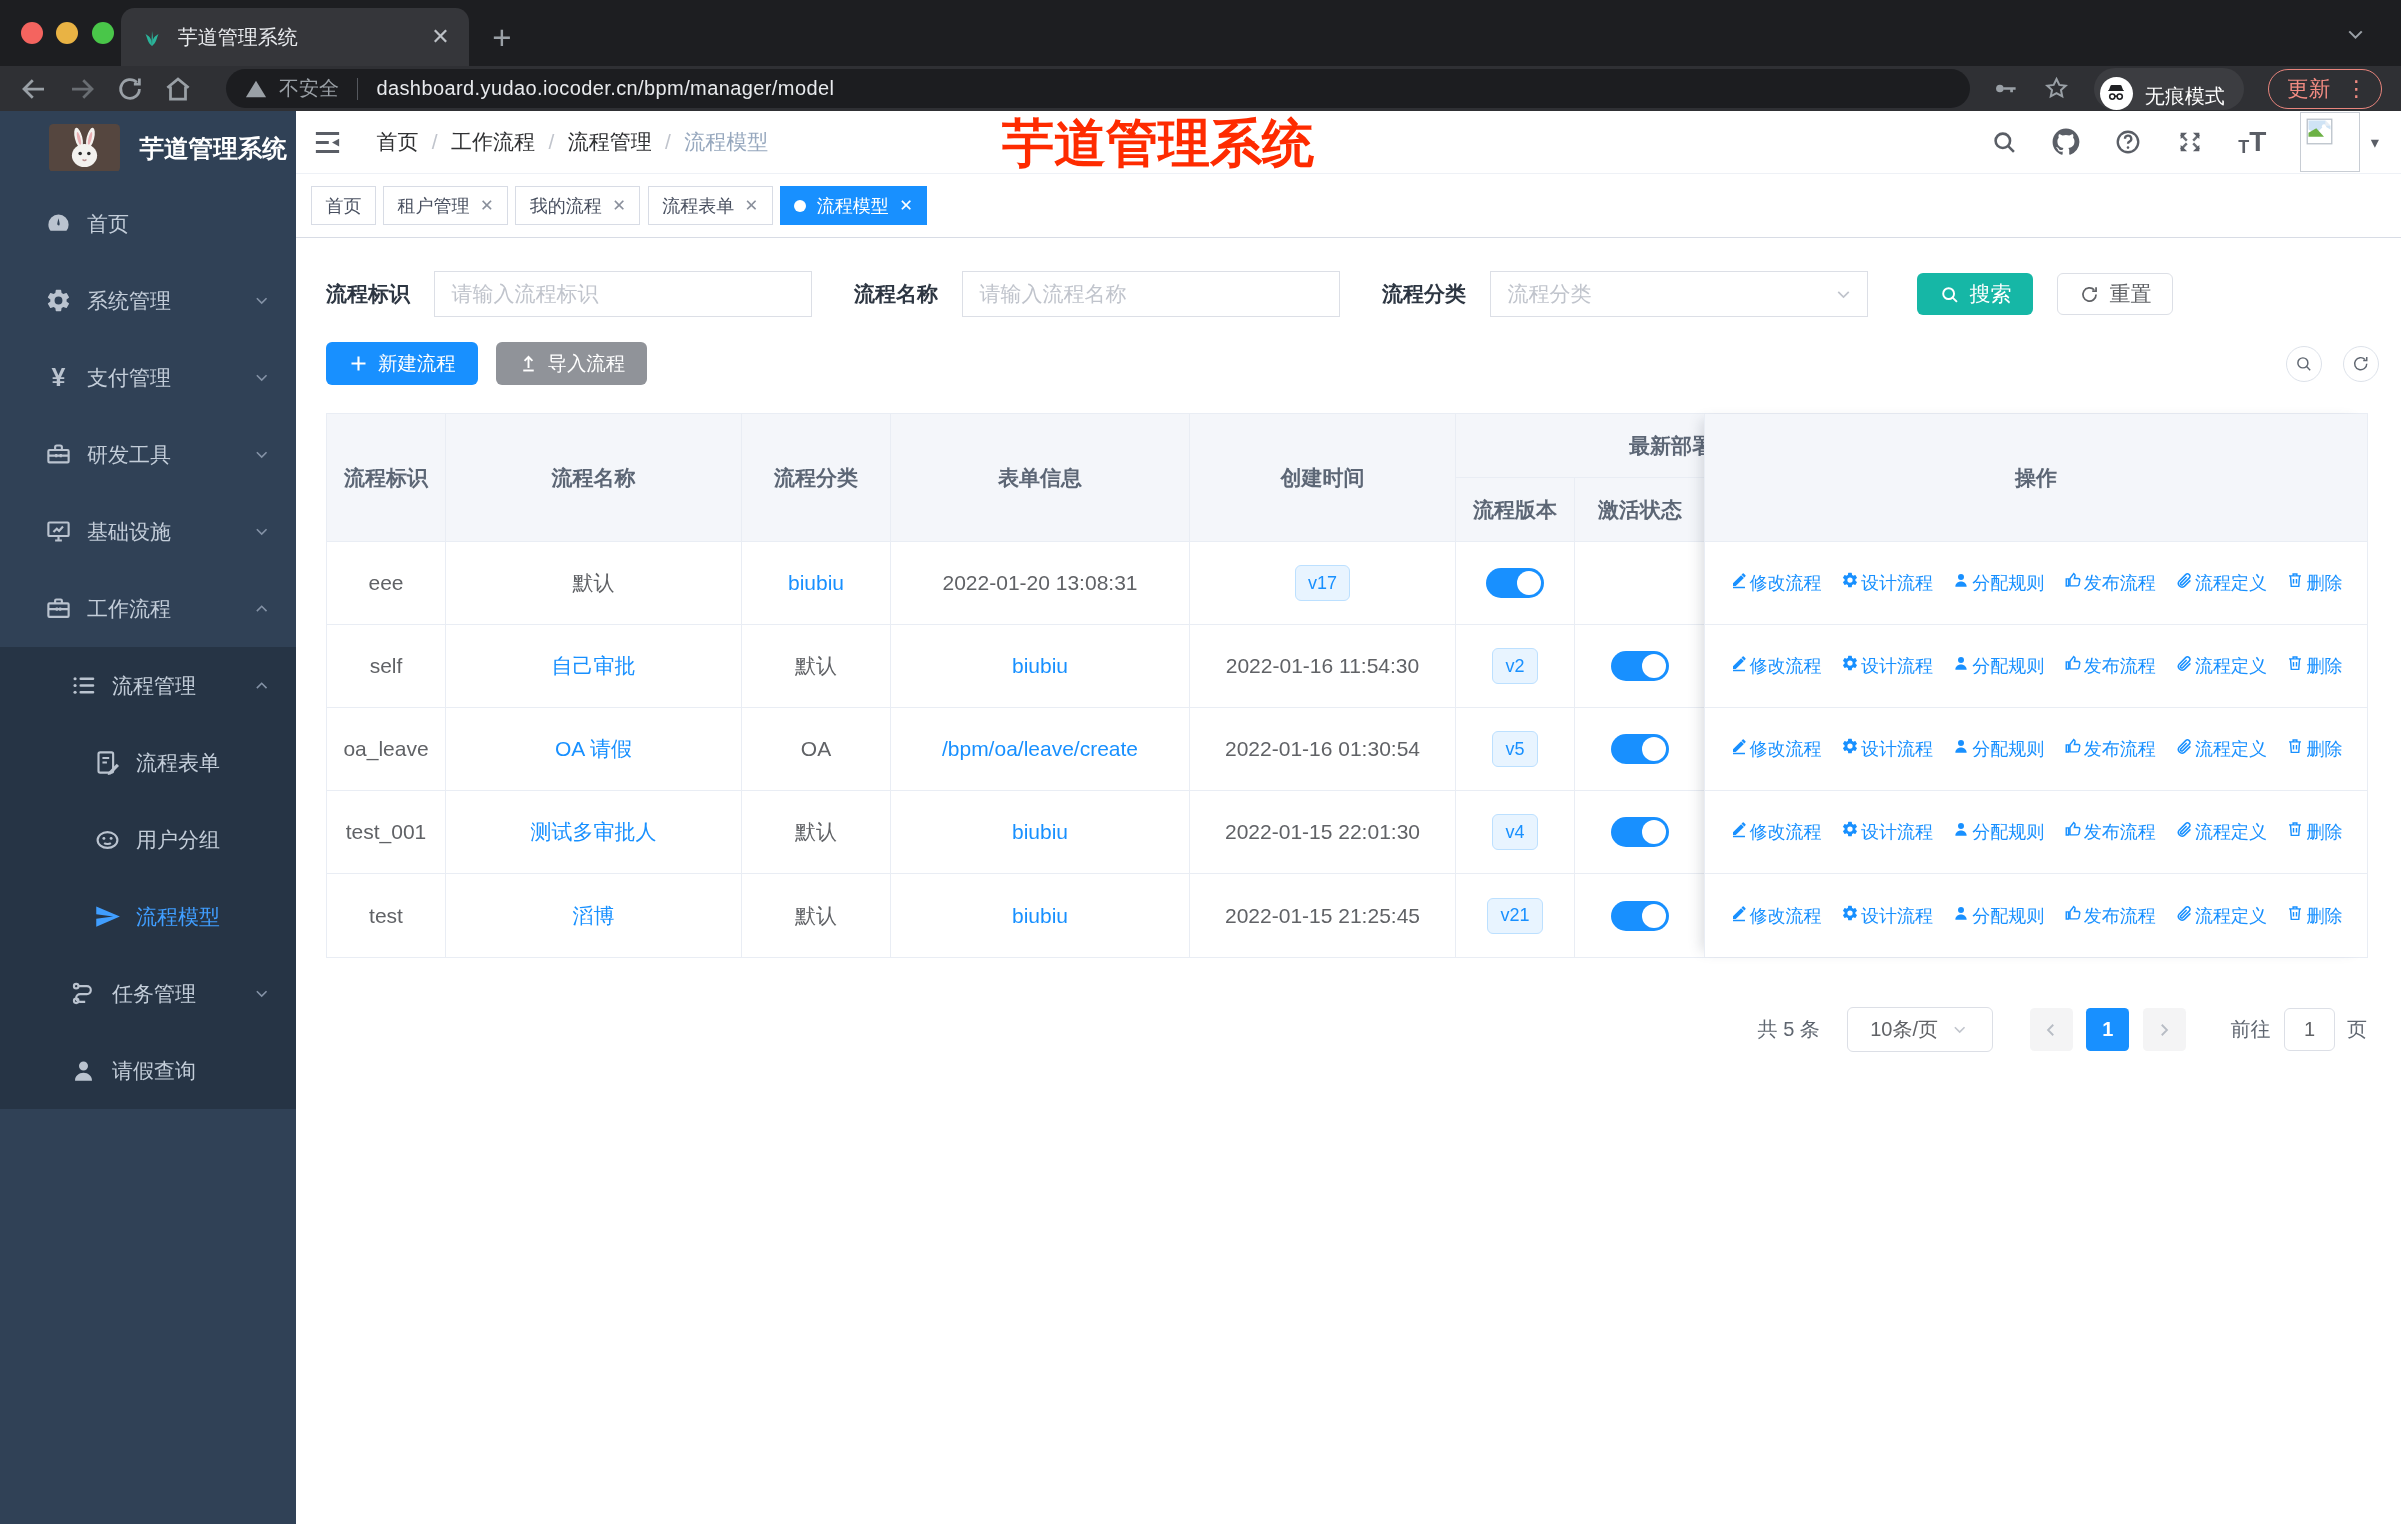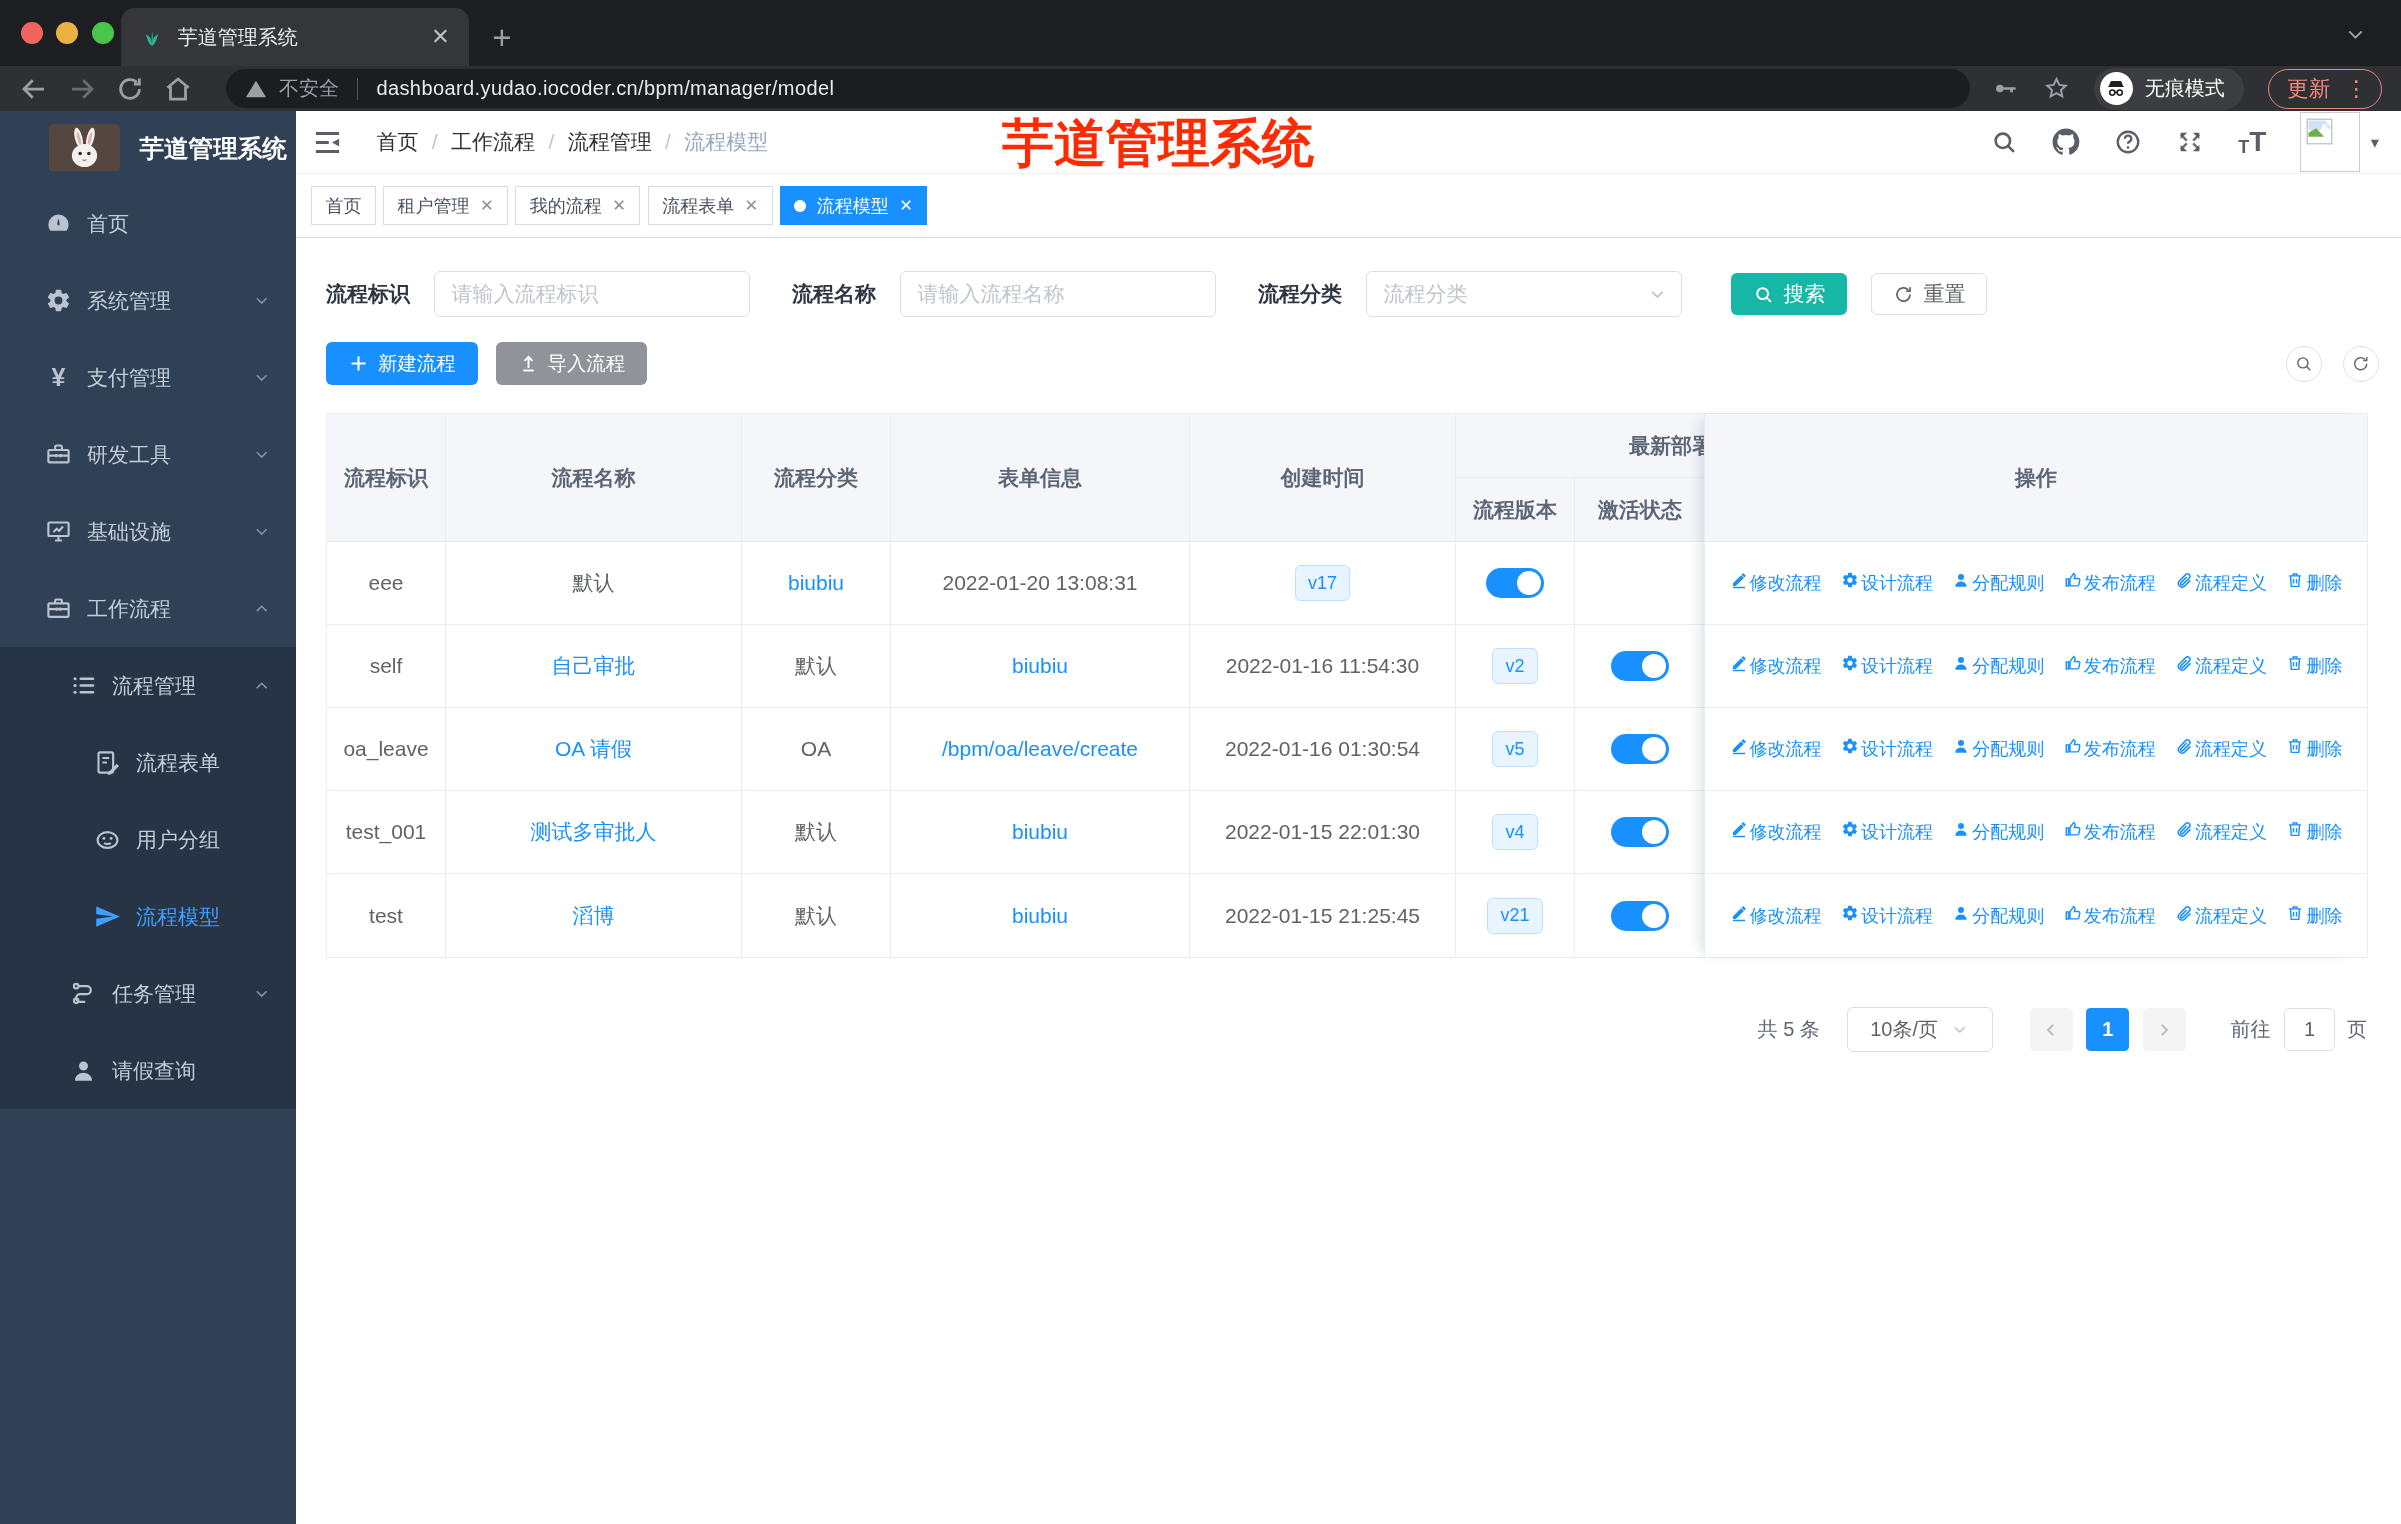--- a/index.html
+++ b/index.html
@@ -24,21 +24,21 @@
   .strip-caret { position:absolute; right:33px; top:22px; width:25px; height:25px; color:#9aa0a6; }
 
   .urlrow { height:45px; background:#2f3034; display:flex; align-items:center; padding:0 19.4px; gap:7.4px; }
   .navico { width:30px; height:30px; color:#9aa0a6; margin-right:10.4px; }
   .urlpill { flex:1; height:39px; background:#1c1d20; border-radius:19.4px; margin:0 15px;
     display:flex; align-items:center; padding:0 19.4px; gap:12px; color:#9aa0a6; font-size:20px; }
   .urlpill .warn { width:22px; height:22px; }
   .urlpill .div { width:1.5px; height:22px; background:#55585e; margin:0 6px; }
   .urltext { color:#e8eaed; letter-spacing:0.4px; }
   .keyico,.starico { width:27px; height:27px; color:#9aa0a6; margin-right:16.4px; }
-  .incog { height:42px; background:#3c3d41; border-radius:21px; display:flex; align-items:center;
+  .incog { height:42px; background:#3c3d41; border-radius:21px; display:flex; align-items:flex-end;
     gap:12px; padding:0 19.4px 0 6px; color:#fff; font-size:20px; margin-right:16.4px; }
   .incog-circle { width:33px; height:33px; border-radius:50%; background:#fff; display:flex; align-items:center; justify-content:center; }
   .incog-circle svg { width:24px; height:24px; }
   .update { height:40px; border:1.5px solid #e8847c; border-radius:20px; display:flex; align-items:center;
     gap:15px; padding:0 13.4px 0 18px; color:#f28b82; font-size:21.6px; }
   .update .dots { font-size:22px; letter-spacing:0; }
 
   
   .app { display:flex; height:1414px; }
   .sidebar { width:296px; flex:none; background:#304156; color:#c3cdd9; position:relative; }
@@ -80,21 +80,21 @@
   .tag .dot { width:12px; height:12px; border-radius:50%; background:#fff; display:none; }
   .tag .x { font-size:16.4px; color:#8a909c; }
   .tag.active { background:#1890ff; border-color:#1890ff; color:#fff; }
   .tag.active .dot { display:block; }
   .tag.active .x { color:#fff; }
 
   .content { padding:0 22px 0 30px; flex:1; position:relative; }
 
   .search-row { margin-top:33px; display:flex; align-items:center; }
   .sf-label { font-size:21px; font-weight:700; color:#2d3642; margin-right:24px; white-space:nowrap; }
-  .sf-box { width:316px; height:46px; border:0.7px solid #dcdfe6; border-radius:6px; background:#fff;
+  .sf-box { width:378px; height:46px; border:0.7px solid #dcdfe6; border-radius:0; background:#fff;
     display:flex; align-items:center; padding:0 16.4px; margin-right:42px; position:relative; }
   .sf-box input { border:none; outline:none; width:100%; font-size:21px; color:#606266; background:transparent;
     font-family:inherit; }
   .sf-box input::placeholder { color:#c0c4cc; }
   .sf-placeholder { font-size:21px; color:#c0c4cc; }
   .sf-caret { position:absolute; right:13.4px; width:21px; height:21px; color:#c0c4cc; }
   .btn { height:42px; border-radius:6px; display:inline-flex; align-items:center; gap:9px;
     font-size:21px; padding:0 21px; cursor:pointer; border:0.7px solid transparent; white-space:nowrap; }
   .btn .bico { width:21px; height:21px; }
   .btn-search { background:#16b7a6; color:#fff; margin-left:7.4px; }

